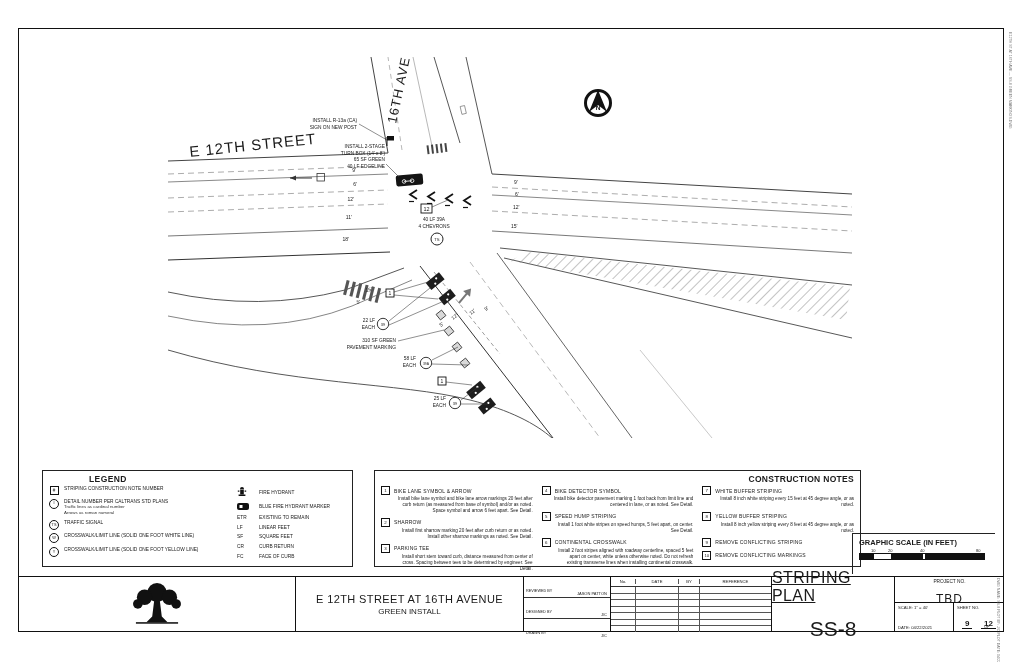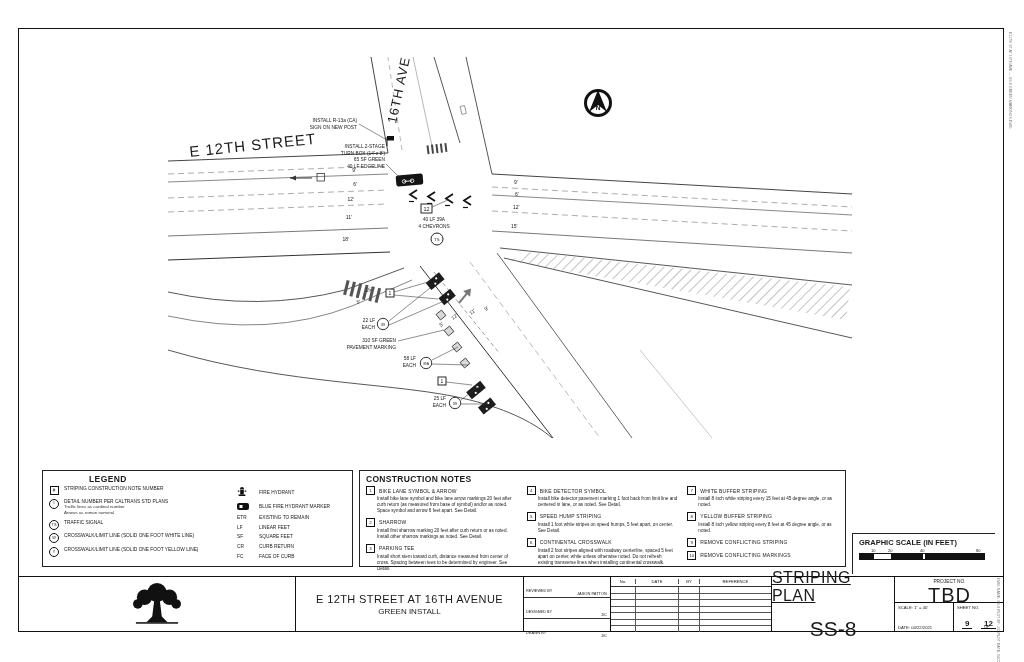--- a/index.html
+++ b/index.html
@@ -14,21 +14,21 @@
   .lg-left{width:178px;}
   .lg-item{display:flex;gap:5px;margin-bottom:3.5px;font-size:4.8px;line-height:1.25;}
   .lg-sym{flex:0 0 10px;display:flex;justify-content:center;align-items:flex-start;}
   .sym-box{width:7px;height:7px;border:.8px solid #111;font-size:4.5px;display:flex;align-items:center;justify-content:center;}
   .sym-circ{width:8px;height:8px;border:.8px solid #111;border-radius:50%;font-size:3.8px;display:flex;align-items:center;justify-content:center;}
   .lg-sub{font-size:4.4px;color:#333;}
   .lg-right{flex:1;}
   .lg-r-item{display:flex;gap:6px;align-items:center;margin-bottom:4.6px;font-size:4.8px;}
   .lg-abbr{flex:0 0 16px;font-size:4.8px;}
   
-  .notes-box{left:359px;top:470px;width:487px;height:97px;border:1px solid #222;padding:3px 6px;}
+  .notes-box{left:374px;top:470px;width:487px;height:97px;border:1px solid #222;padding:3px 6px;text-align:right;}
   .notes-title{font-size:8.5px;font-weight:bold;letter-spacing:.3px;}
   .notes-cols{display:flex;gap:9px;margin-top:2px;}
   .ncol{width:155px;}
   .note{margin-bottom:4px;}
   .note-head{display:flex;gap:4px;align-items:center;}
   .note-num{width:7px;height:7px;border:.9px solid #111;font-size:4.4px;display:flex;align-items:center;justify-content:center;flex:0 0 auto;}
   .note-title{font-size:5px;letter-spacing:.2px;}
   .note-body{font-size:4.6px;line-height:1.3;margin:1px 0 0 11px;color:#222;}
   
   .gscale{left:852px;top:533px;width:143px;height:41px;border-left:1px solid #222;border-top:1px solid #222;padding:4px 6px;}
@@ -59,21 +59,21 @@
   .rc1{width:24px;border-right:.6px solid #555;text-align:center;}
   .rc2{width:42px;border-right:.6px solid #555;text-align:center;}
   .rc3{width:20px;border-right:.6px solid #555;text-align:center;}
   .rc4{flex:1;text-align:center;}
   .c-plan{width:122px;display:flex;flex-direction:column;align-items:center;justify-content:center;}
   .plan-type{font-size:16px;letter-spacing:.4px;text-decoration:underline;}
   .plan-code{font-size:21px;margin-top:12px;}
   .c-proj{flex:1;display:flex;flex-direction:column;border-right:none;}
   .pn-top{height:25px;border-bottom:1px solid #111;text-align:center;}
   .pn-label{font-size:4.8px;margin-top:2px;}
-  .pn-value{font-size:20px;letter-spacing:1px;}
+  .pn-value{font-size:12px;letter-spacing:1px;margin-top:8px;}
   .pn-mid{flex:1;display:flex;}
   .pn-scale{width:52px;border-right:1px solid #111;padding:2px 3px;display:flex;flex-direction:column;justify-content:space-between;}
   .pn-row{font-size:4.2px;}
   .pn-sheet{flex:1;padding:2px 3px;position:relative;}
   .sheetno{position:absolute;left:8px;bottom:3px;font-size:8px;font-weight:bold;border-bottom:1px solid #111;padding:0 3px;}
   .ofword{position:absolute;left:30px;bottom:3px;font-size:4px;}
   .sheettotal{position:absolute;right:8px;bottom:3px;font-size:8px;font-weight:bold;border-bottom:1px solid #111;padding:0 3px;}
   
   .stamp{position:absolute;font-size:3.6px;color:#777;white-space:nowrap;transform-origin:0 0;}
 </style>

